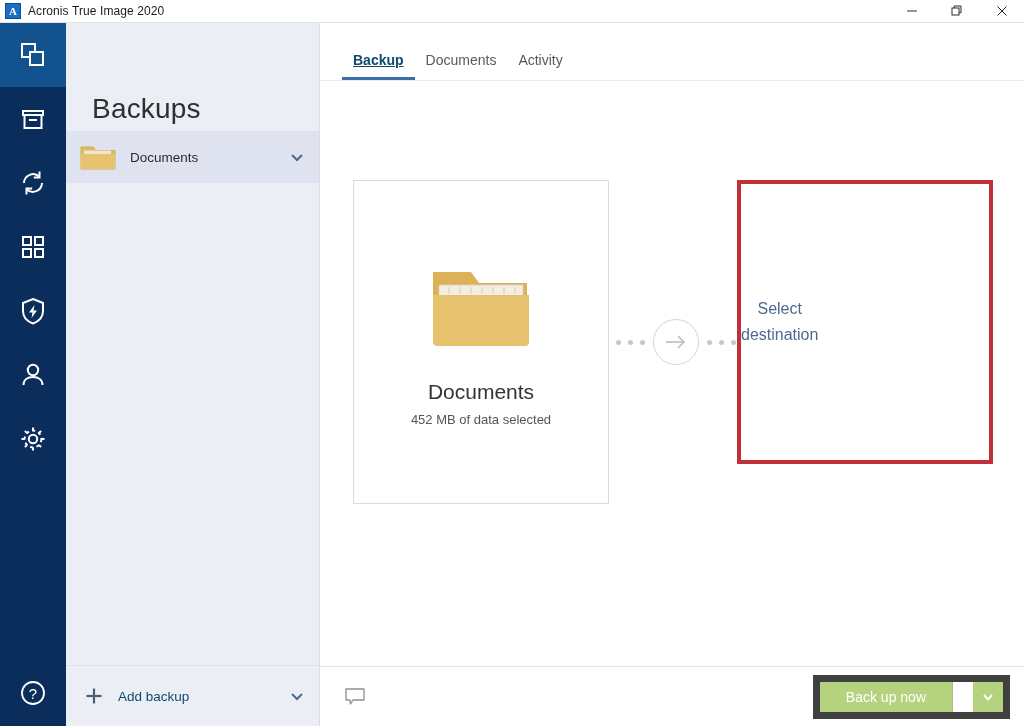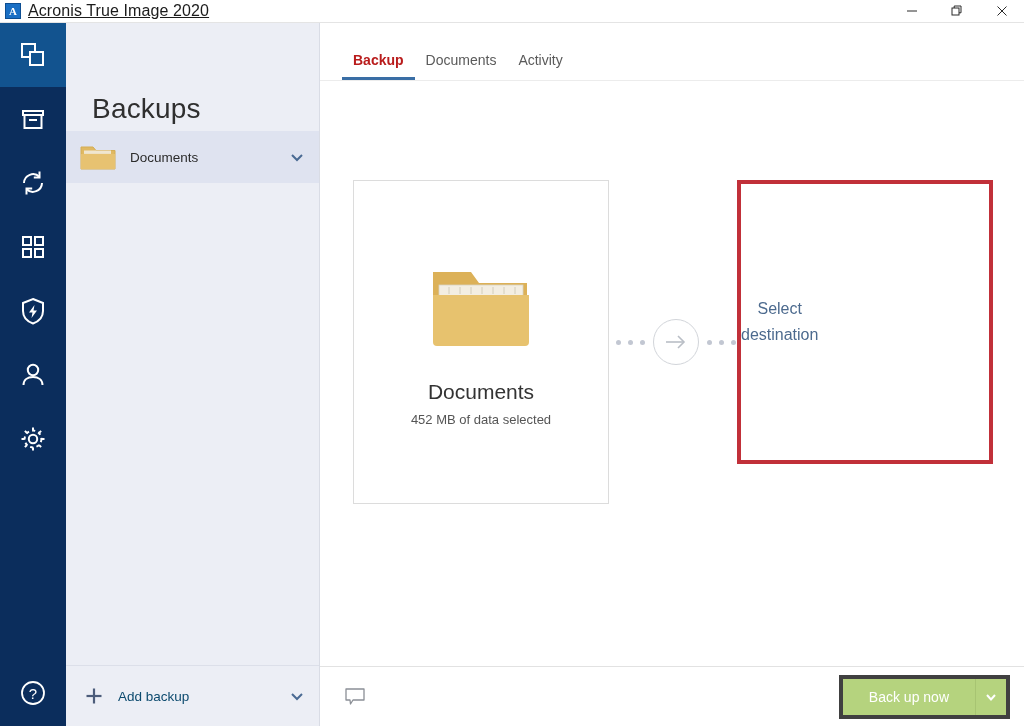--- a/index.html
+++ b/index.html
@@ -42,24 +42,23 @@
     border: 1px solid #0d4e92;
     box-sizing: border-box;
     color: #ffffff;
     font-size: 11px;
     font-weight: bold;
     line-height: 14px;
     text-align: center;
     font-family: "Liberation Serif", serif;
   }
   .title-text {
-    font-size: 16px;
+    font-size: 12px;
     color: #1b1b1b;
     letter-spacing: 0.1px;
-    text-decoration: underline;
   }
   .win-controls {
     margin-left: auto;
     display: flex;
     height: 22px;
   }
   .win-btn {
     width: 45px;
     height: 22px;
     display: flex;
@@ -192,22 +191,23 @@
     border-bottom: 1px solid #ececec;
     box-sizing: border-box;
   }
   .tab {
     font-size: 14px;
     color: #5a5a5a;
     padding: 0 11px 12px 11px;
     position: relative;
   }
   .tab.active {
-    color: #b91c1c;
+    color: #0c4a6e;
     font-weight: bold;
+    text-decoration: underline;
   }
   .tab.active::after {
     content: "";
     position: absolute;
     left: 0; right: 0; bottom: 0;
     height: 3px;
     background: #3a6ea5;
   }
   .stage {
     flex: 1;
@@ -294,22 +294,23 @@
     padding-left: 24px;
     padding-right: 14px;
     background: #ffffff;
     box-sizing: border-box;
   }
   .comment-icon { color: #8b8f96; display: flex; }
   .bottom-spacer { flex: 1; }
   .backup-now {
     display: flex;
     height: 44px;
-    border: 4px solid #404040;
+    border: 7px solid #404040;
     box-sizing: border-box;
+    gap: 20px;
   }
   .backup-now-main {
     background: #b5d37e;
     color: #ffffff;
     font-size: 14px;
     display: flex;
     align-items: center;
     justify-content: center;
     padding: 0 26px;
     border-right: 1px solid #a7c472;

